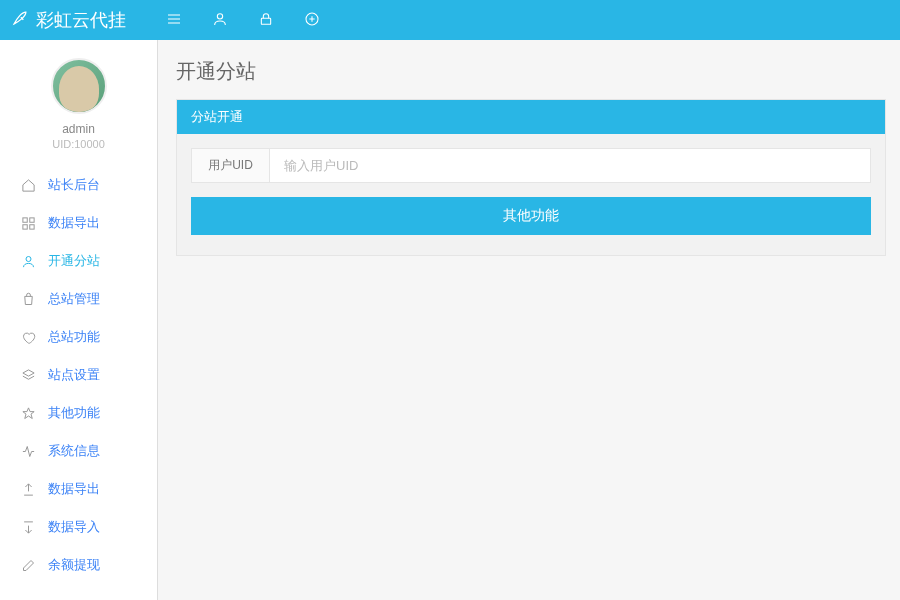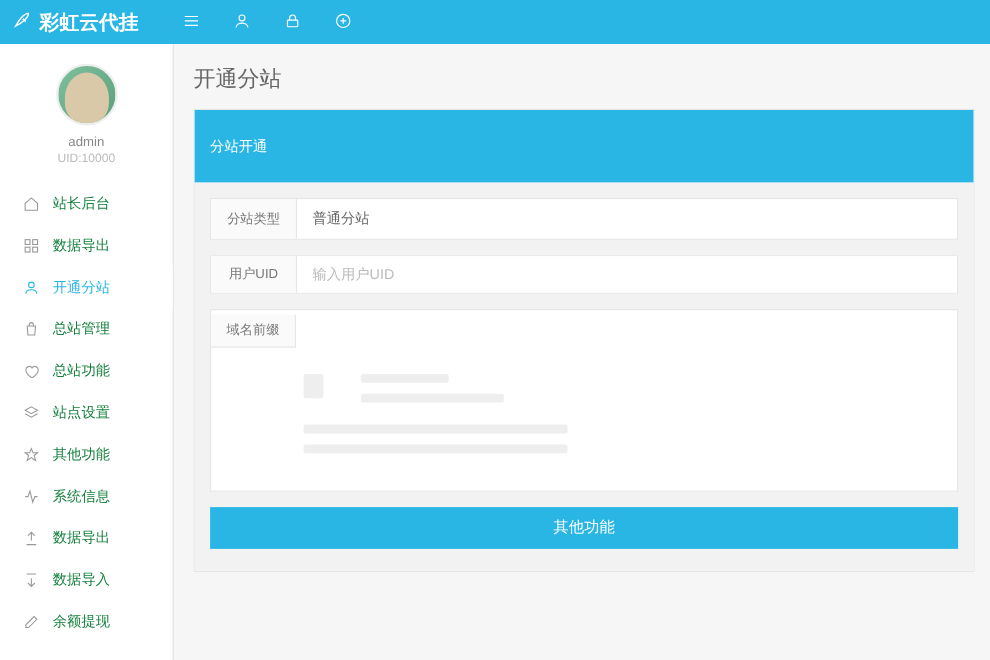--- a/index.html
+++ b/index.html
@@ -1,38 +1,38 @@
 <!DOCTYPE html>
 <html><head>
 <meta charset="utf-8">
 <style>
   * { margin:0; padding:0; box-sizing:border-box; font-family: "Microsoft YaHei", Arial, sans-serif; }
   body { background:#fff; font-size:13px; color:#555; width:900px; height:600px; overflow:hidden; }
-  .topbar { height:40px; background:#29b6e5; color:#fff; display:flex; align-items:center; padding:0 10px;font-weight:bold; }
+  .topbar { height:40px; background:#29b6e5; color:#fff; display:flex; align-items:center; padding:0 10px; }
   .brand { display:flex; align-items:center; font-size:18px; gap:6px; }
   .brand svg { stroke:#fff; }
   .top-icons { display:flex; align-items:center; margin-left:40px; gap:30px; }
   .top-icons span svg { stroke:#fff; }
   .layout { display:flex; height:560px; }
   .sidebar { width:158px; border-right:1px solid #ddd; background:#fff; overflow-y:auto; }
   .profile { text-align:center; padding:18px 0 10px; }
   .avatar { width:56px; height:56px; border-radius:50%; margin:0 auto 8px; background:linear-gradient(135deg,#7fbf9f,#5aa07a); border:2px solid #eee; position:relative; overflow:hidden;}
   .avatar::after{content:"";position:absolute;inset:6px 6px 0 6px;border-radius:50% 50% 40% 40%;background:#d9c9a8;}
   .uname { color:#888; font-size:12px; }
   .uid { color:#bbb; font-size:11px; margin-top:2px;}
   .nav { list-style:none; margin-top:6px; }
-  .nav li { display:flex; align-items:center; gap:12px; padding:10px 20px; color:#15803d; font-size:13px; cursor:pointer; }
+  .nav li { display:flex; align-items:center; gap:12px; padding:10px 20px; color:#3b82f6; font-size:13px; cursor:pointer; }
   .nav li.active { color:#29b6e5; background:#fff; }
   .nav li .ic { width:16px; height:16px; display:flex; align-items:center; justify-content:center; }
   .nav li .ic svg { stroke:#999; }
   .nav li.active .ic svg { stroke:#29b6e5; }
   .main { flex:1; background:#f6f6f6; padding:14px 14px 14px 18px; overflow-y:auto; }
   .page-title { font-size:20px; color:#666; font-weight:400; margin:4px 0 14px; }
   .panel { background:#fff; border:1px solid #e5e5e5; }
-  .panel-header { background:#29b6e5; color:#fff; font-size:13px; padding:24px 14px; }
+  .panel-header { background:#29b6e5; color:#fff; font-size:13px; padding:8px 14px; }
   .panel-body { background:#f2f2f2; padding:14px; }
   .row { display:flex; background:#fff; border:1px solid #e5e5e5; margin-bottom:14px; }
   .row-label { width:78px; min-width:78px; font-size:12px; color:#777; background:#fafafa; display:flex; align-items:center; justify-content:center; border-right:1px solid #e5e5e5; }
   .row-val { flex:1; padding:9px 14px; color:#666; font-size:13px; }
   .row-input { flex:1; }
   .row-input input { width:100%; border:none; outline:none; padding:9px 14px; font-size:13px; color:#555; background:#fff; }
   .row-input input::placeholder{ color:#bbb; }
   .placeholder-block { background:#fff; border:1px solid #e5e5e5; padding:10px 14px 24px; margin-bottom:14px; }
   .pb-label { font-size:12px; color:#777; display:inline-block; background:#fafafa; padding:6px 14px; border:1px solid #e5e5e5; margin:-10px -14px 14px; border-width:0 1px 1px 0;}
   .pb-lines { margin-left:70px; }
@@ -177,36 +177,20 @@
         </li>
       </ul>
   </aside>
 
   <main class="main">
     <h1 class="page-title">开通分站</h1>
     <div class="panel">
       <div class="panel-header">分站开通</div>
       <div class="panel-body">
         <div class="row">
-          <div class="row-label">分站类型</div>
-          <div class="row-val">普通分站</div>
-        </div>
-        <div class="row">
           <div class="row-label">用户UID</div>
           <div class="row-input"><input type="text" placeholder="输入用户UID" style=""></div>
-        </div>
-        <div class="placeholder-block">
-          <div class="pb-label">域名前缀</div>
-          <div class="pb-lines">
-            <div class="pb-line" style="width:18px;display:inline-block;vertical-align:top;height:22px;margin-right:30px"></div>
-            <div style="display:inline-block;width:140px;vertical-align:top">
-              <div class="pb-line" style="width:80px"></div>
-              <div class="pb-line" style="width:130px"></div>
-            </div>
-            <div class="pb-line" style="width:240px;margin-left:0"></div>
-            <div class="pb-line" style="width:240px;margin-left:0"></div>
-          </div>
         </div>
         <div class="btn-save">其他功能</div>
       </div>
     </div>
   </main>
 </div>
 
 </body></html>

